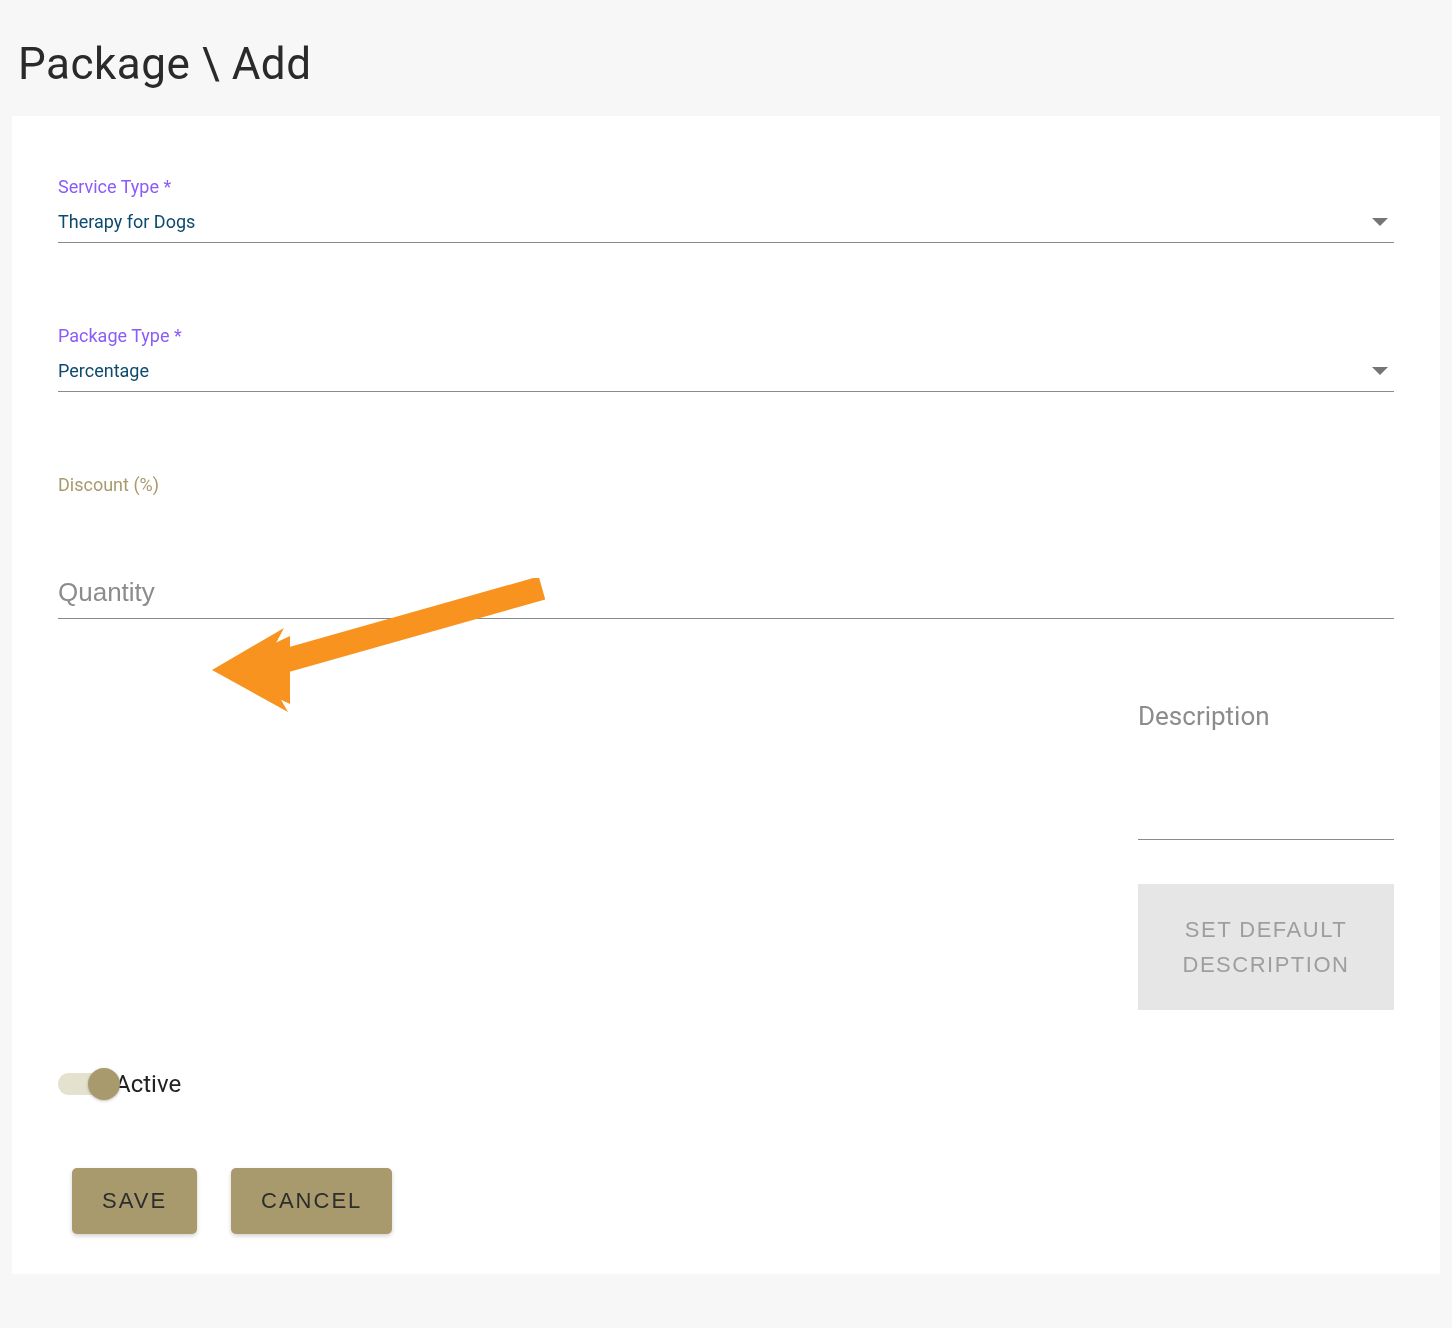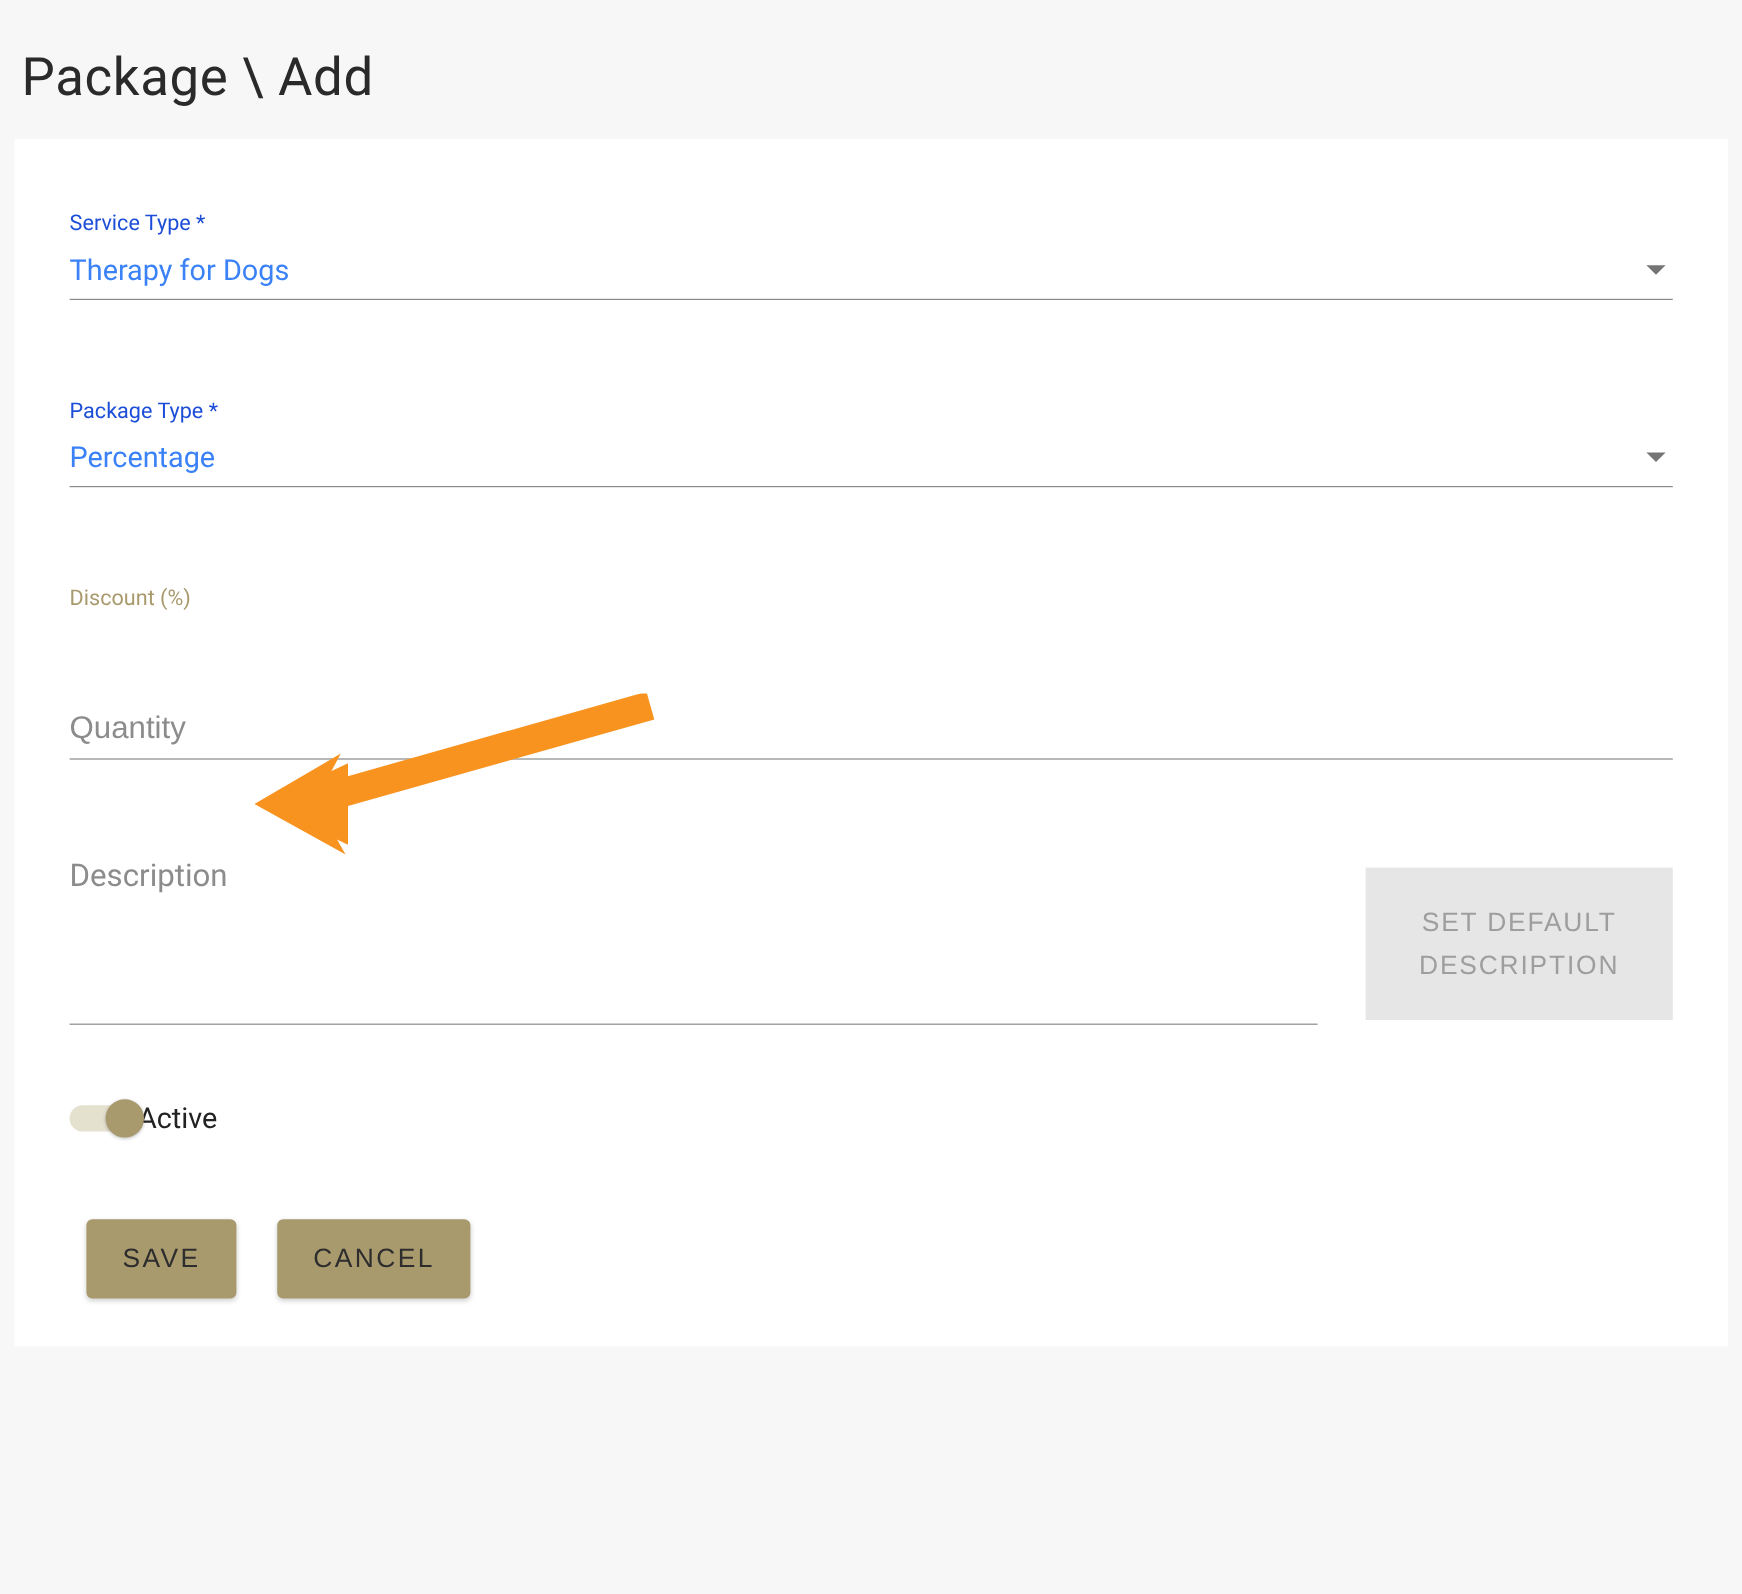--- a/index.html
+++ b/index.html
@@ -2,39 +2,39 @@
 <html><head>
 <meta charset="utf-8">
 <style>
   * { box-sizing: border-box; margin: 0; padding: 0; }
   html, body { width: 1452px; font-family: -apple-system, BlinkMacSystemFont, "Segoe UI", Roboto, "Helvetica Neue", Arial, sans-serif; background: #f7f7f7; color: #222; }
   .page { padding: 18px 0 40px 0; }
   .page-title { font-size: 44px; font-weight: 400; color: #2a2a2a; margin: 20px 0 26px 18px; letter-spacing: 0.5px; }
   .card { background: #fff; margin: 0 12px 0 12px; padding: 60px 46px 40px 46px; position: relative; min-height: 1000px; }
 
   .field { position: relative; margin-bottom: 82px; }
-  .field-label { font-size: 18px; color: #1d4ed8; margin-bottom: 10px; display: block; }
+  .field-label { font-size: 18px; color: #8b5cf6; margin-bottom: 10px; display: block; }
   .field-label.focus { color: #a99a6e; }
   .select-row { display: flex; align-items: center; justify-content: space-between; border-bottom: 1px solid #8a8a8a; padding: 4px 0 10px 0; }
-  .select-value { font-size: 24px; color: #3b82f6; }
+  .select-value { font-size: 18px; color: #0c4a6e; }
   .caret { width: 0; height: 0; border-left: 8px solid transparent; border-right: 8px solid transparent; border-top: 8px solid #757575; margin-right: 6px; }
 
   .input-row { display: flex; align-items: center; border-bottom: 2px solid #a99a6e; }
   .number-input { flex: 1; border: none; outline: none; font-size: 26px; padding: 6px 0 8px 0; color: #222; background: transparent; }
   .number-stepper { width: 26px; height: 36px; display: flex; flex-direction: column; justify-content: center; align-items: center; gap: 4px; background: #efefef; border: 1px solid #dcdcdc; margin-right: 10px; padding: 3px 0; }
   .step-tri { width: 0; height: 0; cursor: pointer; }
   .step-up { border-left: 6px solid transparent; border-right: 6px solid transparent; border-bottom: 7px solid #555; }
   .step-down { border-left: 6px solid transparent; border-right: 6px solid transparent; border-top: 7px solid #555; }
   .unit { font-size: 26px; color: #222; padding: 0 6px 4px 2px; }
 
   .placeholder-row { border-bottom: 1px solid #8a8a8a; padding: 0 0 10px 0; }
   .placeholder-text { font-size: 26px; color: #8c8c8c; border: none; outline: none; width: 100%; background: transparent; }
   .placeholder-text::placeholder { color: #8c8c8c; }
 
-  .desc-block { display: flex; gap: 40px; align-items: center; margin-top: 20px; margin-bottom: 60px; }
+  .desc-block { display: flex; gap: 40px; align-items: flex-end; margin-top: 20px; margin-bottom: 60px; flex-direction: column; }
   .desc-left { flex: 1; }
   .desc-label { font-size: 26px; color: #8c8c8c; margin-bottom: 60px; display: block; }
   .desc-area { width: 100%; border: none; border-bottom: 1px solid #8a8a8a; outline: none; font-size: 20px; resize: none; min-height: 40px; background: transparent; }
   .set-default-btn { background: #e6e6e6; border: none; color: #9e9e9e; font-size: 22px; letter-spacing: 1.5px; padding: 28px 36px; width: 256px; text-align: center; line-height: 1.6; cursor: pointer; font-weight: 500; }
 
   .toggle-row { display: flex; align-items: center; gap: 1px; margin-bottom: 70px; }
   .toggle { width: 56px; height: 22px; background: #e5e1cf; border-radius: 20px; position: relative; cursor: pointer; }
   .toggle-knob { position: absolute; right: -6px; top: -5px; width: 32px; height: 32px; background: #a99a6e; border-radius: 50%; box-shadow: 0 1px 3px rgba(0,0,0,0.25); }
   .toggle-label { font-size: 24px; color: #222; }
 

